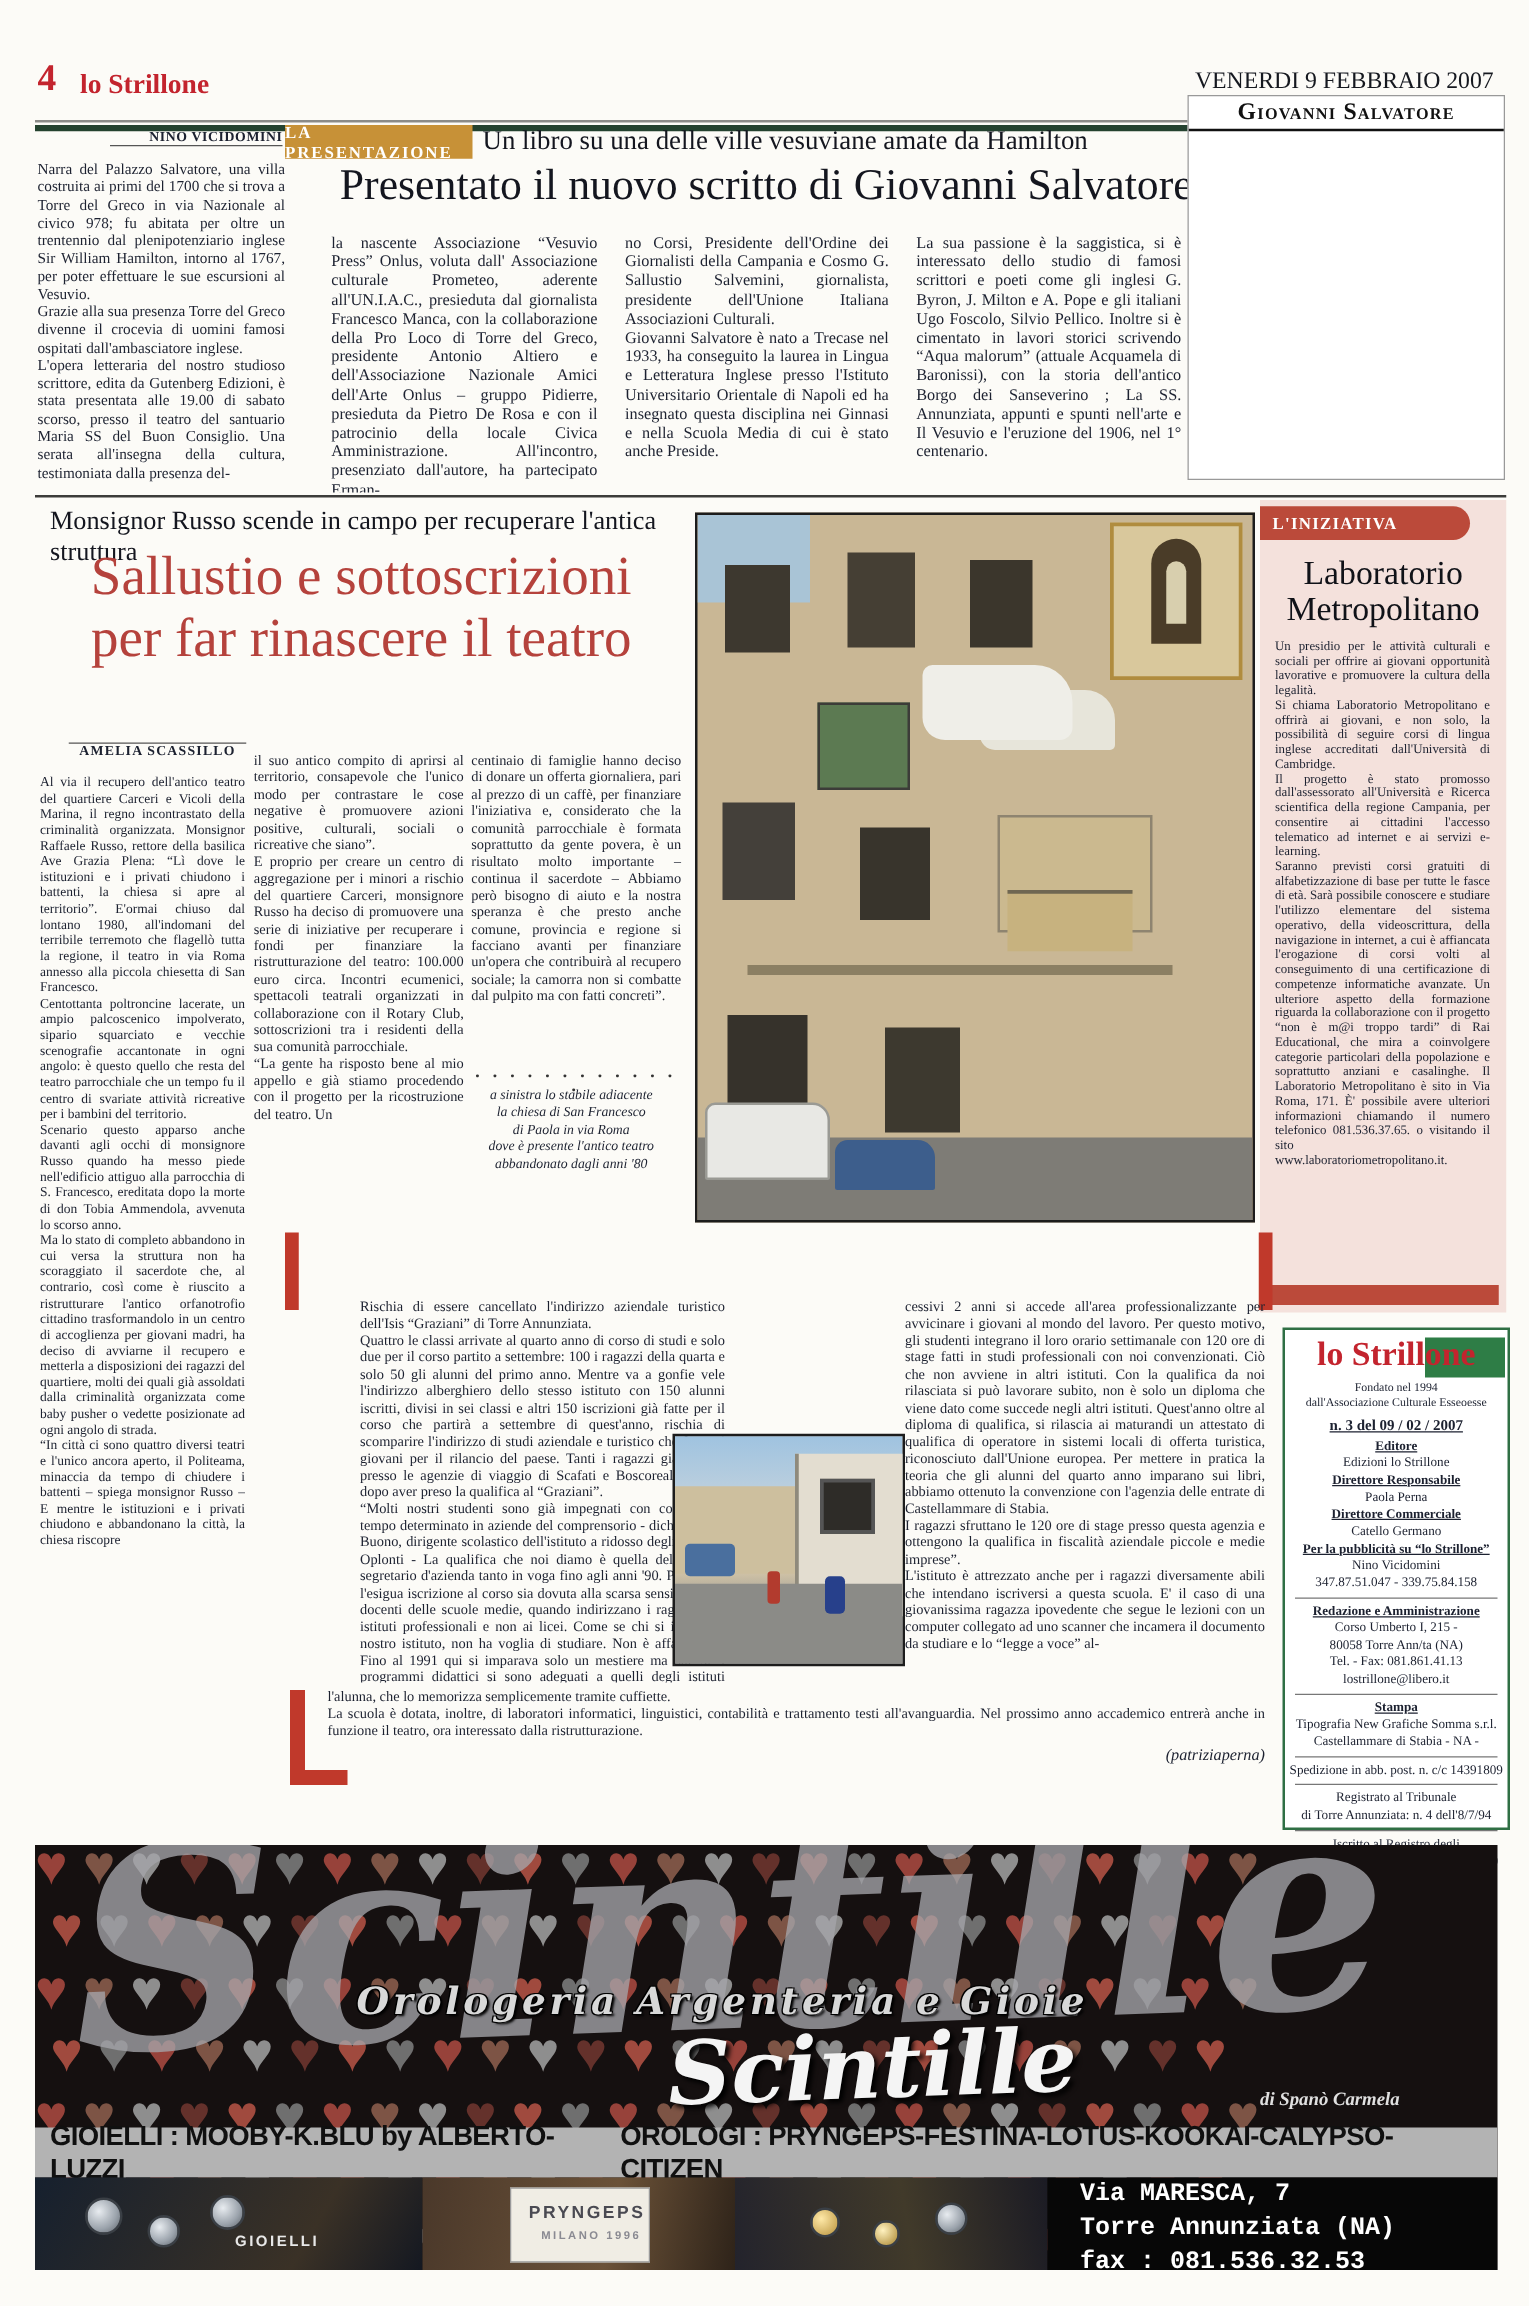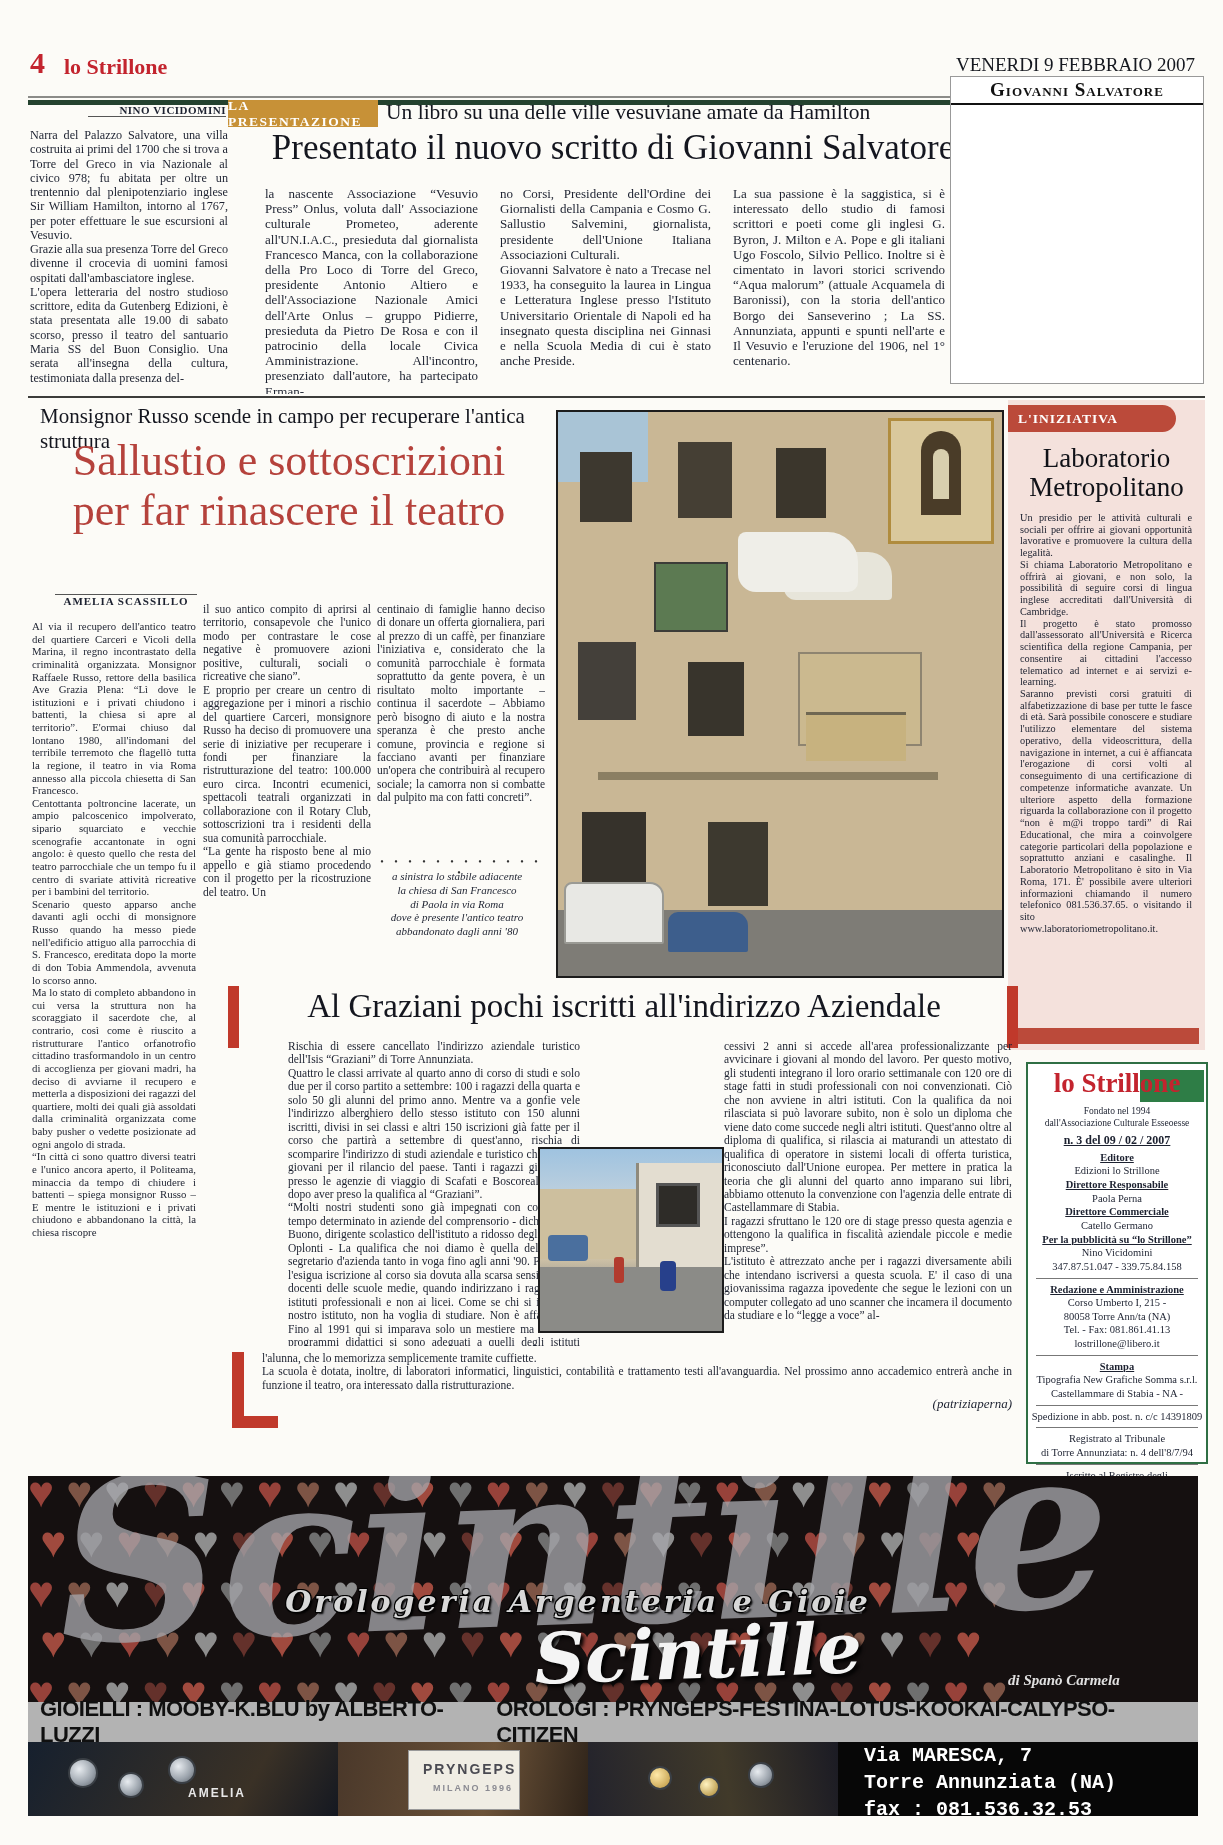--- a/index.html
+++ b/index.html
@@ -188,21 +188,20 @@
     <div class="inibody" style="position:absolute;left:12px;top:112px;width:172px;height:500px;">Un presidio per le attività culturali e sociali per offrire ai giovani opportunità lavorative e promuovere la cultura della legalità.
 Si chiama Laboratorio Metropolitano e offrirà ai giovani, e non solo, la possibilità di seguire corsi di lingua inglese accreditati dall'Università di Cambridge.
 Il progetto è stato promosso dall'assessorato all'Università e Ricerca scientifica della regione Campania, per consentire ai cittadini l'accesso telematico ad internet e ai servizi e-learning.
 Saranno previsti corsi gratuiti di alfabetizzazione di base per tutte le fasce di età. Sarà possibile conoscere e studiare l'utilizzo elementare del sistema operativo, della videoscrittura, della navigazione in internet, a cui è affiancata l'erogazione di corsi volti al conseguimento di una certificazione di competenze informatiche avanzate. Un ulteriore aspetto della formazione riguarda la collaborazione con il progetto “non è m@i troppo tardi” di Rai Educational, che mira a coinvolgere categorie particolari della popolazione e soprattutto anziani e casalinghe. Il Laboratorio Metropolitano è sito in Via Roma, 171. È' possibile avere ulteriori informazioni chiamando il numero telefonico 081.536.37.65. o visitando il sito
 www.laboratoriometropolitano.it.</div>
     <div class="inibar" style="position:absolute;left:6px;bottom:6px;width:185px;height:16px;"></div>
   </div>
 
   <div class="abs redbar" style="left:228px;top:986px;width:11px;height:62px;"></div>
   <div class="abs redbar" style="left:1007px;top:986px;width:11px;height:62px;"></div>
-  <div class="abs headline3" style="left:245px;top:988px;width:758px;">Al Graziani pochi iscritti all'indirizzo Aziendale</div>
 
   <div class="abs jtext col-a3" style="left:240px;top:1040px;width:292px;height:306px;margin-left:48px;">Rischia di essere cancellato l'indirizzo aziendale turistico dell'Isis “Graziani” di Torre Annunziata.
 Quattro le classi arrivate al quarto anno di corso di studi e solo due per il corso partito a settembre: 100 i ragazzi della quarta e solo 50 gli alunni del primo anno. Mentre va a gonfie vele l'indirizzo alberghiero dello stesso istituto con 150 alunni iscritti, divisi in sei classi e altri 150 iscrizioni già fatte per il corso che partirà a settembre di quest'anno, rischia di scomparire l'indirizzo di studi aziendale e turistico che forma i giovani per il rilancio del paese. Tanti i ragazzi già assunti presso le agenzie di viaggio di Scafati e Boscoreale, subito dopo aver preso la qualifica al “Graziani”.
 “Molti nostri studenti sono già impegnati con contratto a tempo determinato in aziende del comprensorio - dichiara Ciro Buono, dirigente scolastico dell'istituto a ridosso degli scavi di Oplonti - La qualifica che noi diamo è quella del vecchio segretario d'azienda tanto in voga fino agli anni '90. Penso che l'esigua iscrizione al corso sia dovuta alla scarsa sensibilità dei docenti delle scuole medie, quando indirizzano i ragazzi agli istituti professionali e non ai licei. Come se chi si iscrive al nostro istituto, non ha voglia di studiare. Non è affatto così. Fino al 1991 qui si imparava solo un mestiere ma dal '92 i programmi didattici si sono adeguati a quelli degli istituti tecnici. Dopo i primi tre anni di studi si raggiunge la qualifica e nei suc-</div>
   <div class="abs jtext col-a3" style="left:724px;top:1040px;width:288px;height:306px;">cessivi 2 anni si accede all'area professionalizzante per avvicinare i giovani al mondo del lavoro. Per questo motivo, gli studenti integrano il loro orario settimanale con 120 ore di stage fatti in studi professionali con noi convenzionati. Ciò che non avviene in altri istituti. Con la qualifica da noi rilasciata si può lavorare subito, non è solo un diploma che viene dato come succede negli altri istituti. Quest'anno oltre al diploma di qualifica, si rilascia ai maturandi un attestato di qualifica di operatore in sistemi locali di offerta turistica, riconosciuto dall'Unione europea. Per mettere in pratica la teoria che gli alunni del quarto anno imparano sui libri, abbiamo ottenuto la convenzione con l'agenzia delle entrate di Castellammare di Stabia.
 I ragazzi sfruttano le 120 ore di stage presso questa agenzia e ottengono la qualifica in fiscalità aziendale piccole e medie imprese”.
 L'istituto è attrezzato anche per i ragazzi diversamente abili che intendano iscriversi a questa scuola. E' il caso di una giovanissima ragazza ipovedente che segue le lezioni con un computer collegato ad uno scanner che incamera il documento da studiare e lo “legge a voce” al-</div>
 
   <div class="abs photo2" style="left:538px;top:1147px;width:182px;height:182px;">
     <div class="p1" style="left:96px;top:14px;width:86px;height:130px;background:#e3ddd0;border-left:3px solid #8f8highlight;border-left:3px solid #8f8a7c;"></div>
@@ -275,21 +274,21 @@
     <div class="abs adowner" style="left:980px;top:196px;">di Spanò Carmela</div>
     <div class="abs adband" style="left:0;top:226px;width:1146px;height:40px;">
       <span>GIOIELLI : MOOBY-K.BLU by ALBERTO-LUZZI</span>
       <span>OROLOGI : PRYNGEPS-FESTINA-LOTUS-KOOKAI-CALYPSO-CITIZEN</span>
     </div>
     <div class="abs adphotos" style="left:0;top:266px;width:1170px;height:74px;">
       <div class="aphoto" style="width:310px;background:linear-gradient(120deg,#16202e,#3a3126 70%,#141821);">
         <div class="watch" style="left:40px;top:16px;width:26px;height:26px;"></div>
         <div class="watch" style="left:90px;top:30px;width:22px;height:22px;"></div>
         <div class="watch" style="left:140px;top:14px;width:24px;height:24px;"></div>
-        <div class="plabel" style="left:160px;top:44px;color:#e8e8e8;font-size:12px;letter-spacing:2px;">AMELIA</div>
+        <div class="plabel" style="left:160px;top:44px;color:#e8e8e8;font-size:12px;letter-spacing:2px;">GIOIELLI</div>
       </div>
       <div class="aphoto" style="width:250px;background:linear-gradient(100deg,#4a382a,#6b5238 60%,#2e2319);">
         <div style="position:absolute;left:70px;top:8px;width:110px;height:58px;background:#f0ede4;border:1px solid #999;">
           <div class="plabel" style="left:14px;top:10px;color:#4a4a52;font-size:14px;letter-spacing:2px;position:absolute;">PRYNGEPS</div>
           <div class="plabel" style="left:24px;top:32px;color:#8a8a92;font-size:9px;letter-spacing:2px;position:absolute;">MILANO 1996</div>
         </div>
       </div>
       <div class="aphoto" style="width:250px;background:linear-gradient(80deg,#23232c,#413a2a 55%,#1b1b24);">
         <div class="watch" style="left:60px;top:24px;width:20px;height:20px;background:radial-gradient(circle at 35% 35%,#ffe9a8,#b8923c);"></div>
         <div class="watch" style="left:110px;top:34px;width:18px;height:18px;background:radial-gradient(circle at 35% 35%,#fff2c0,#a8842e);"></div>

